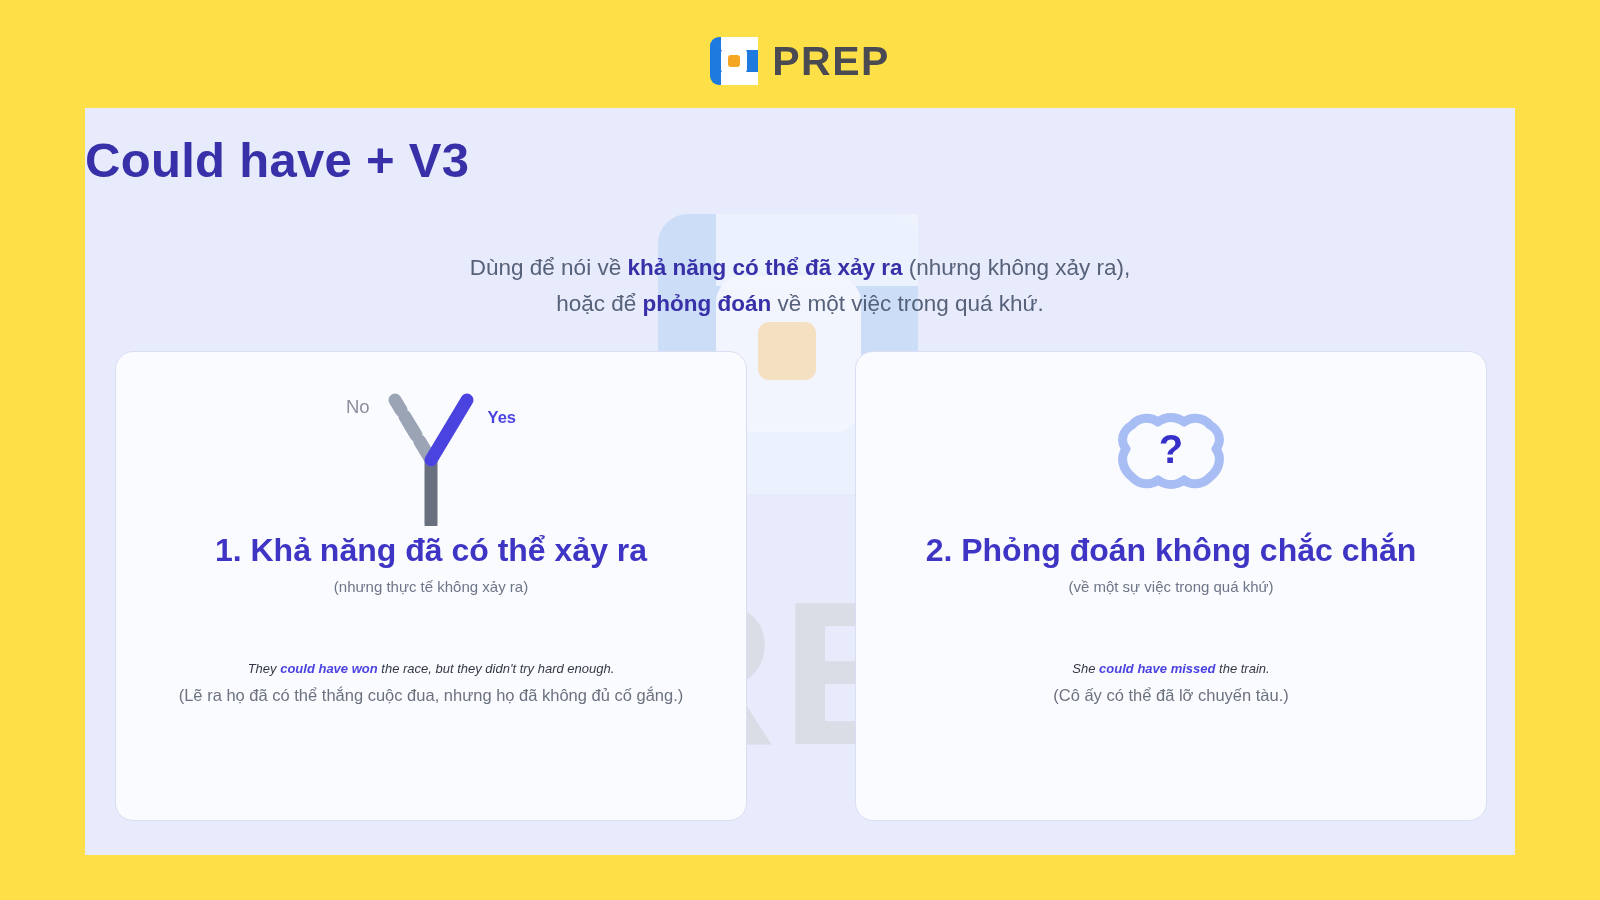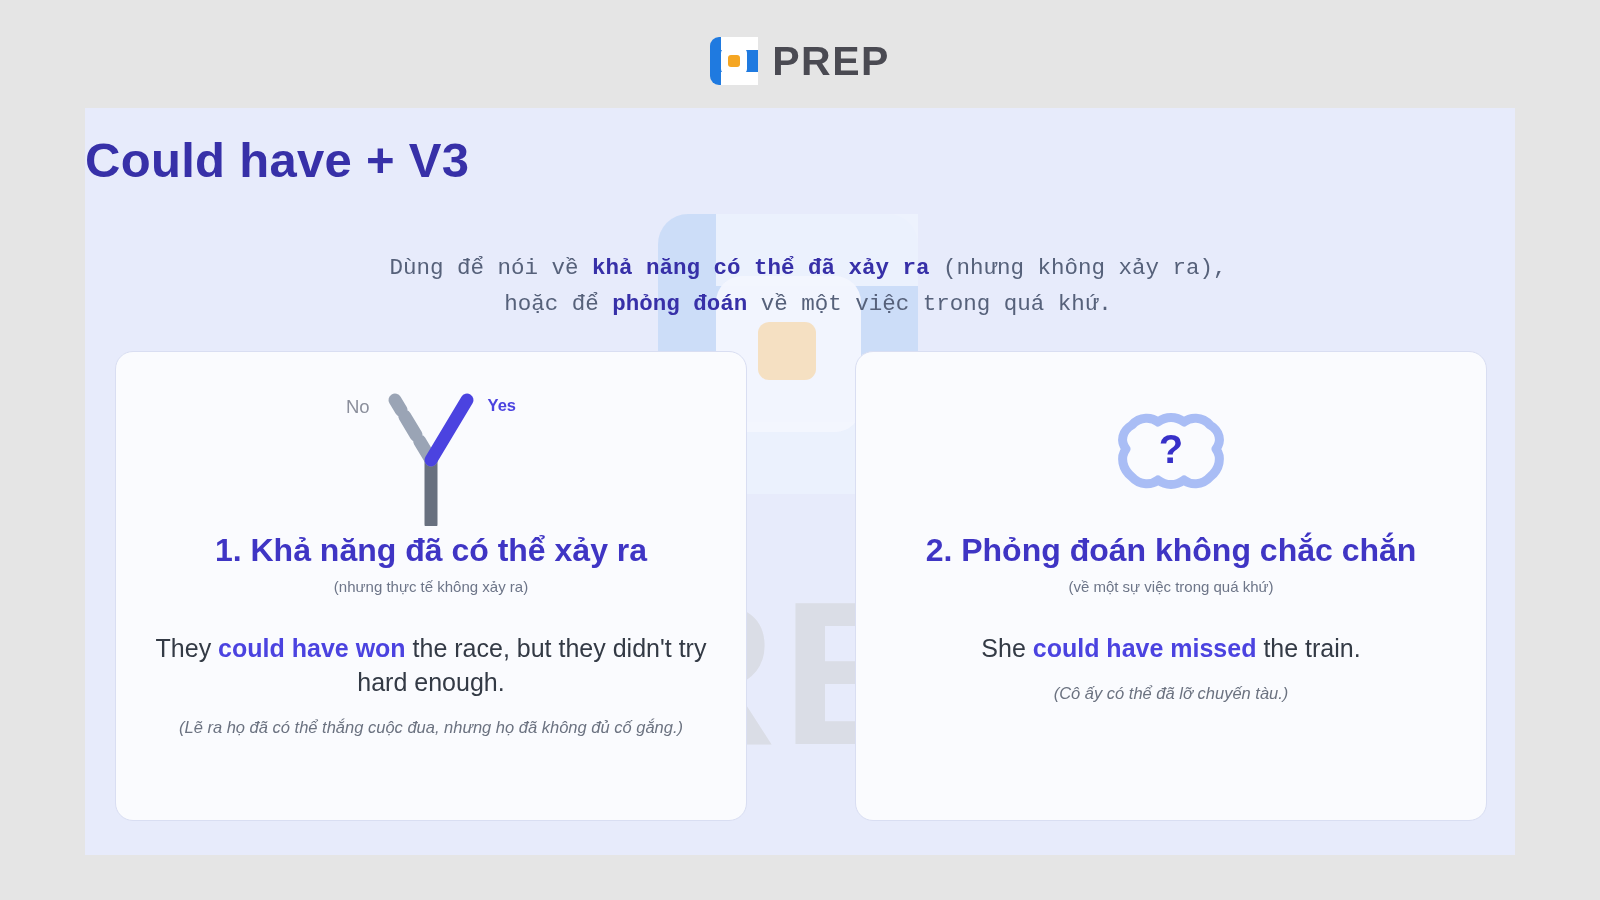--- a/index.html
+++ b/index.html
@@ -9,21 +9,21 @@
     height: 900px;
     background: #ffffff;
     font-family: "Liberation Sans", sans-serif;
     overflow: hidden;
   }
 
   #stage {
     position: relative;
     width: 1600px;
     height: 900px;
-    background: #e5e5e5;
+    background: #fde047;
   }
 
   
   .brand {
     position: absolute;
     left: 0; top: 34px;
     width: 1600px;
     height: 54px;
     display: flex;
     align-items: center;
@@ -150,27 +150,26 @@
     position: absolute;
     left: 0; top: 24px;
     width: 1430px;
     font-size: 49px;
     font-weight: bold;
     color: #3730a8;
     letter-spacing: .3px;
   }
   .subtitle {
     position: absolute;
-    left: 8px; top: 142px;
+    left: 0; top: 142px;
     width: 1430px;
     text-align: center;
     font-size: 22.5px;
     line-height: 36px;
     color: #56617a;
-    font-family: Liberation Mono, monospace;
   }
   .subtitle b { color: #3730a8; }
 
   
   .cards {
     position: absolute;
     left: 30px; top: 243px;
     width: 1372px;
     display: flex;
     gap: 108px;
@@ -200,21 +199,21 @@
     height: 150px;
   }
   .fork .lbl-no {
     position: absolute;
     left: 0px; top: 20px;
     font-size: 18.5px;
     color: #8b8f9c;
   }
   .fork .lbl-yes {
     position: absolute;
-    right: 0px; top: 20px;
+    right: 0px; top: 32px;
     font-size: 16.5px;
     font-weight: bold;
     color: #4b43e0;
   }
 
   
   .bubble {
     position: relative;
     width: 122px;
     height: 80px;
@@ -237,30 +236,30 @@
     font-size: 32px;
     font-weight: bold;
     color: #3f35c4;
   }
   .card-sub {
     margin-top: 9px;
     font-size: 15px;
     color: #6d7588;
   }
   .card-example {
-    margin-top: 37px;
-    font-size: 25px;
+    margin-top: 65px;
+    font-size: 13px;
     color: #333a45;
     line-height: 1.35;
+    font-style: italic;
   }
   .card-example b { color: #4b43e0; }
   .card-translation {
-    margin-top: 18px;
+    margin-top: 8px;
     font-size: 16.5px;
-    font-style: italic;
     color: #6b7280;
   }
 </style>
 </head>
 <body>
 
 <div id="stage">
 
   <div class="brand">
     <div class="brand-mark">

